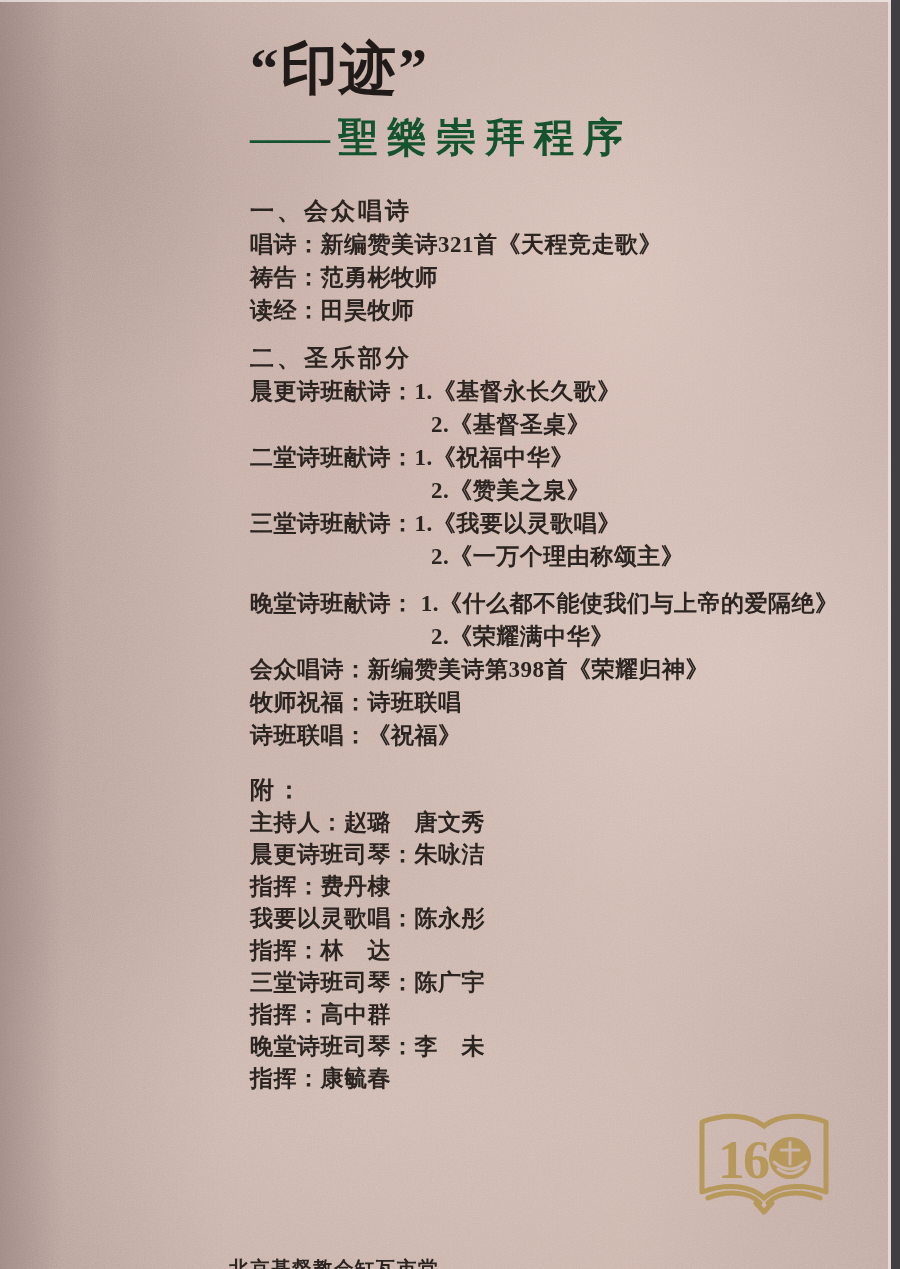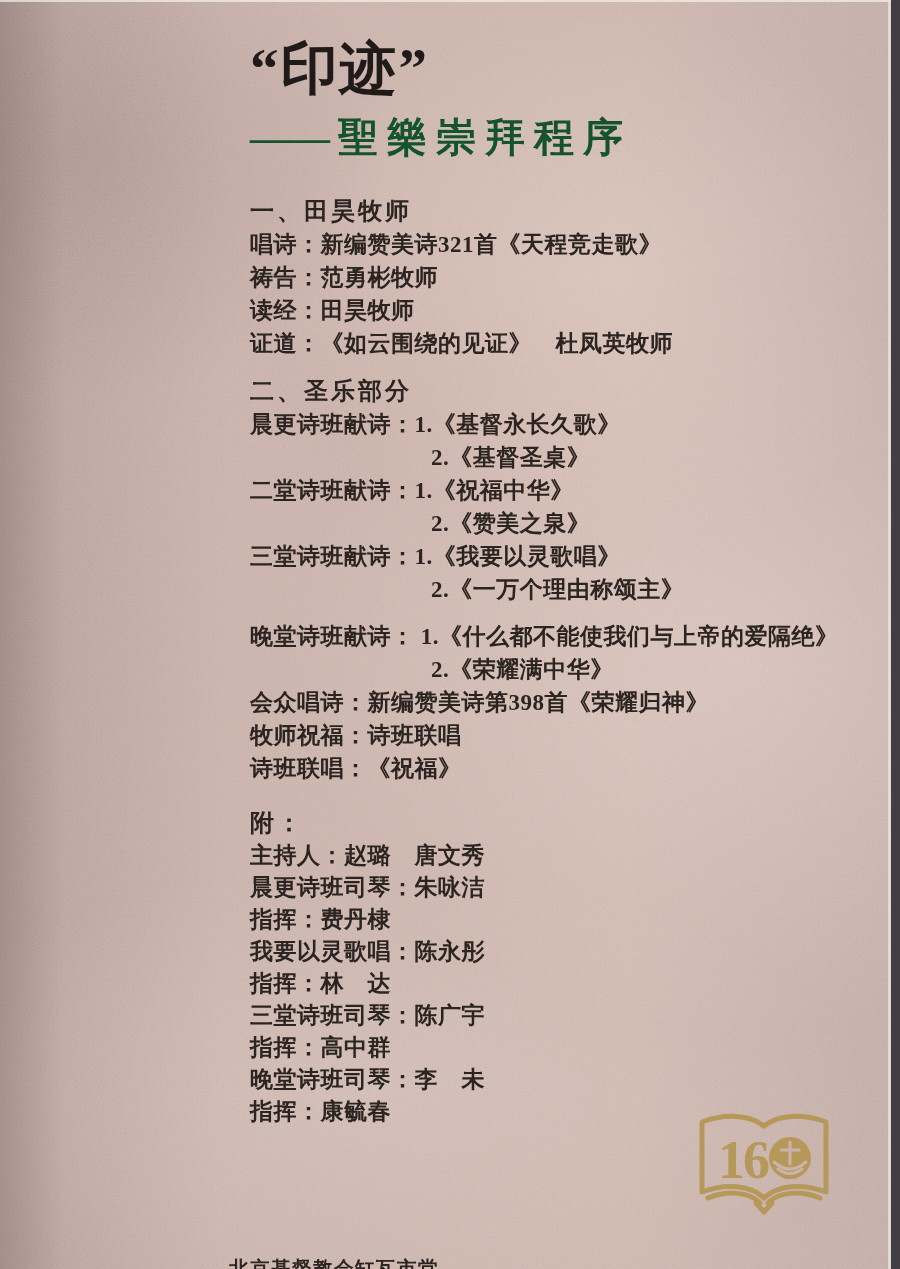--- a/index.html
+++ b/index.html
@@ -65,25 +65,24 @@
     <rect width="900" height="1269" filter="url(#grain)"></rect>
   </svg>
   <div class="vignette"></div>
 </div>
 
 <main class="content">
   <h1 class="title">“印迹”</h1>
   <div class="subtitle"><span class="dash">——</span><span class="sub-text">聖樂崇拜程序</span></div>
 
   <section class="section sec-worship">
-    <div class="heading">一、田昊牧师</div>
+    <div class="heading">一、会众唱诗</div>
     <div class="line">唱诗：新编赞美诗321首《天程竞走歌》</div>
     <div class="line">祷告：范勇彬牧师</div>
     <div class="line">读经：田昊牧师</div>
-    <div class="line">证道：《如云围绕的见证》　杜凤英牧师</div>
   </section>
 
   <section class="section sec-music">
     <div class="heading">二、圣乐部分</div>
     <div class="line">晨更诗班献诗：1.《基督永长久歌》</div>
     <div class="line indent">2.《基督圣桌》</div>
     <div class="line">二堂诗班献诗：1.《祝福中华》</div>
     <div class="line indent">2.《赞美之泉》</div>
     <div class="line">三堂诗班献诗：1.《我要以灵歌唱》</div>
     <div class="line indent">2.《一万个理由称颂主》</div>

